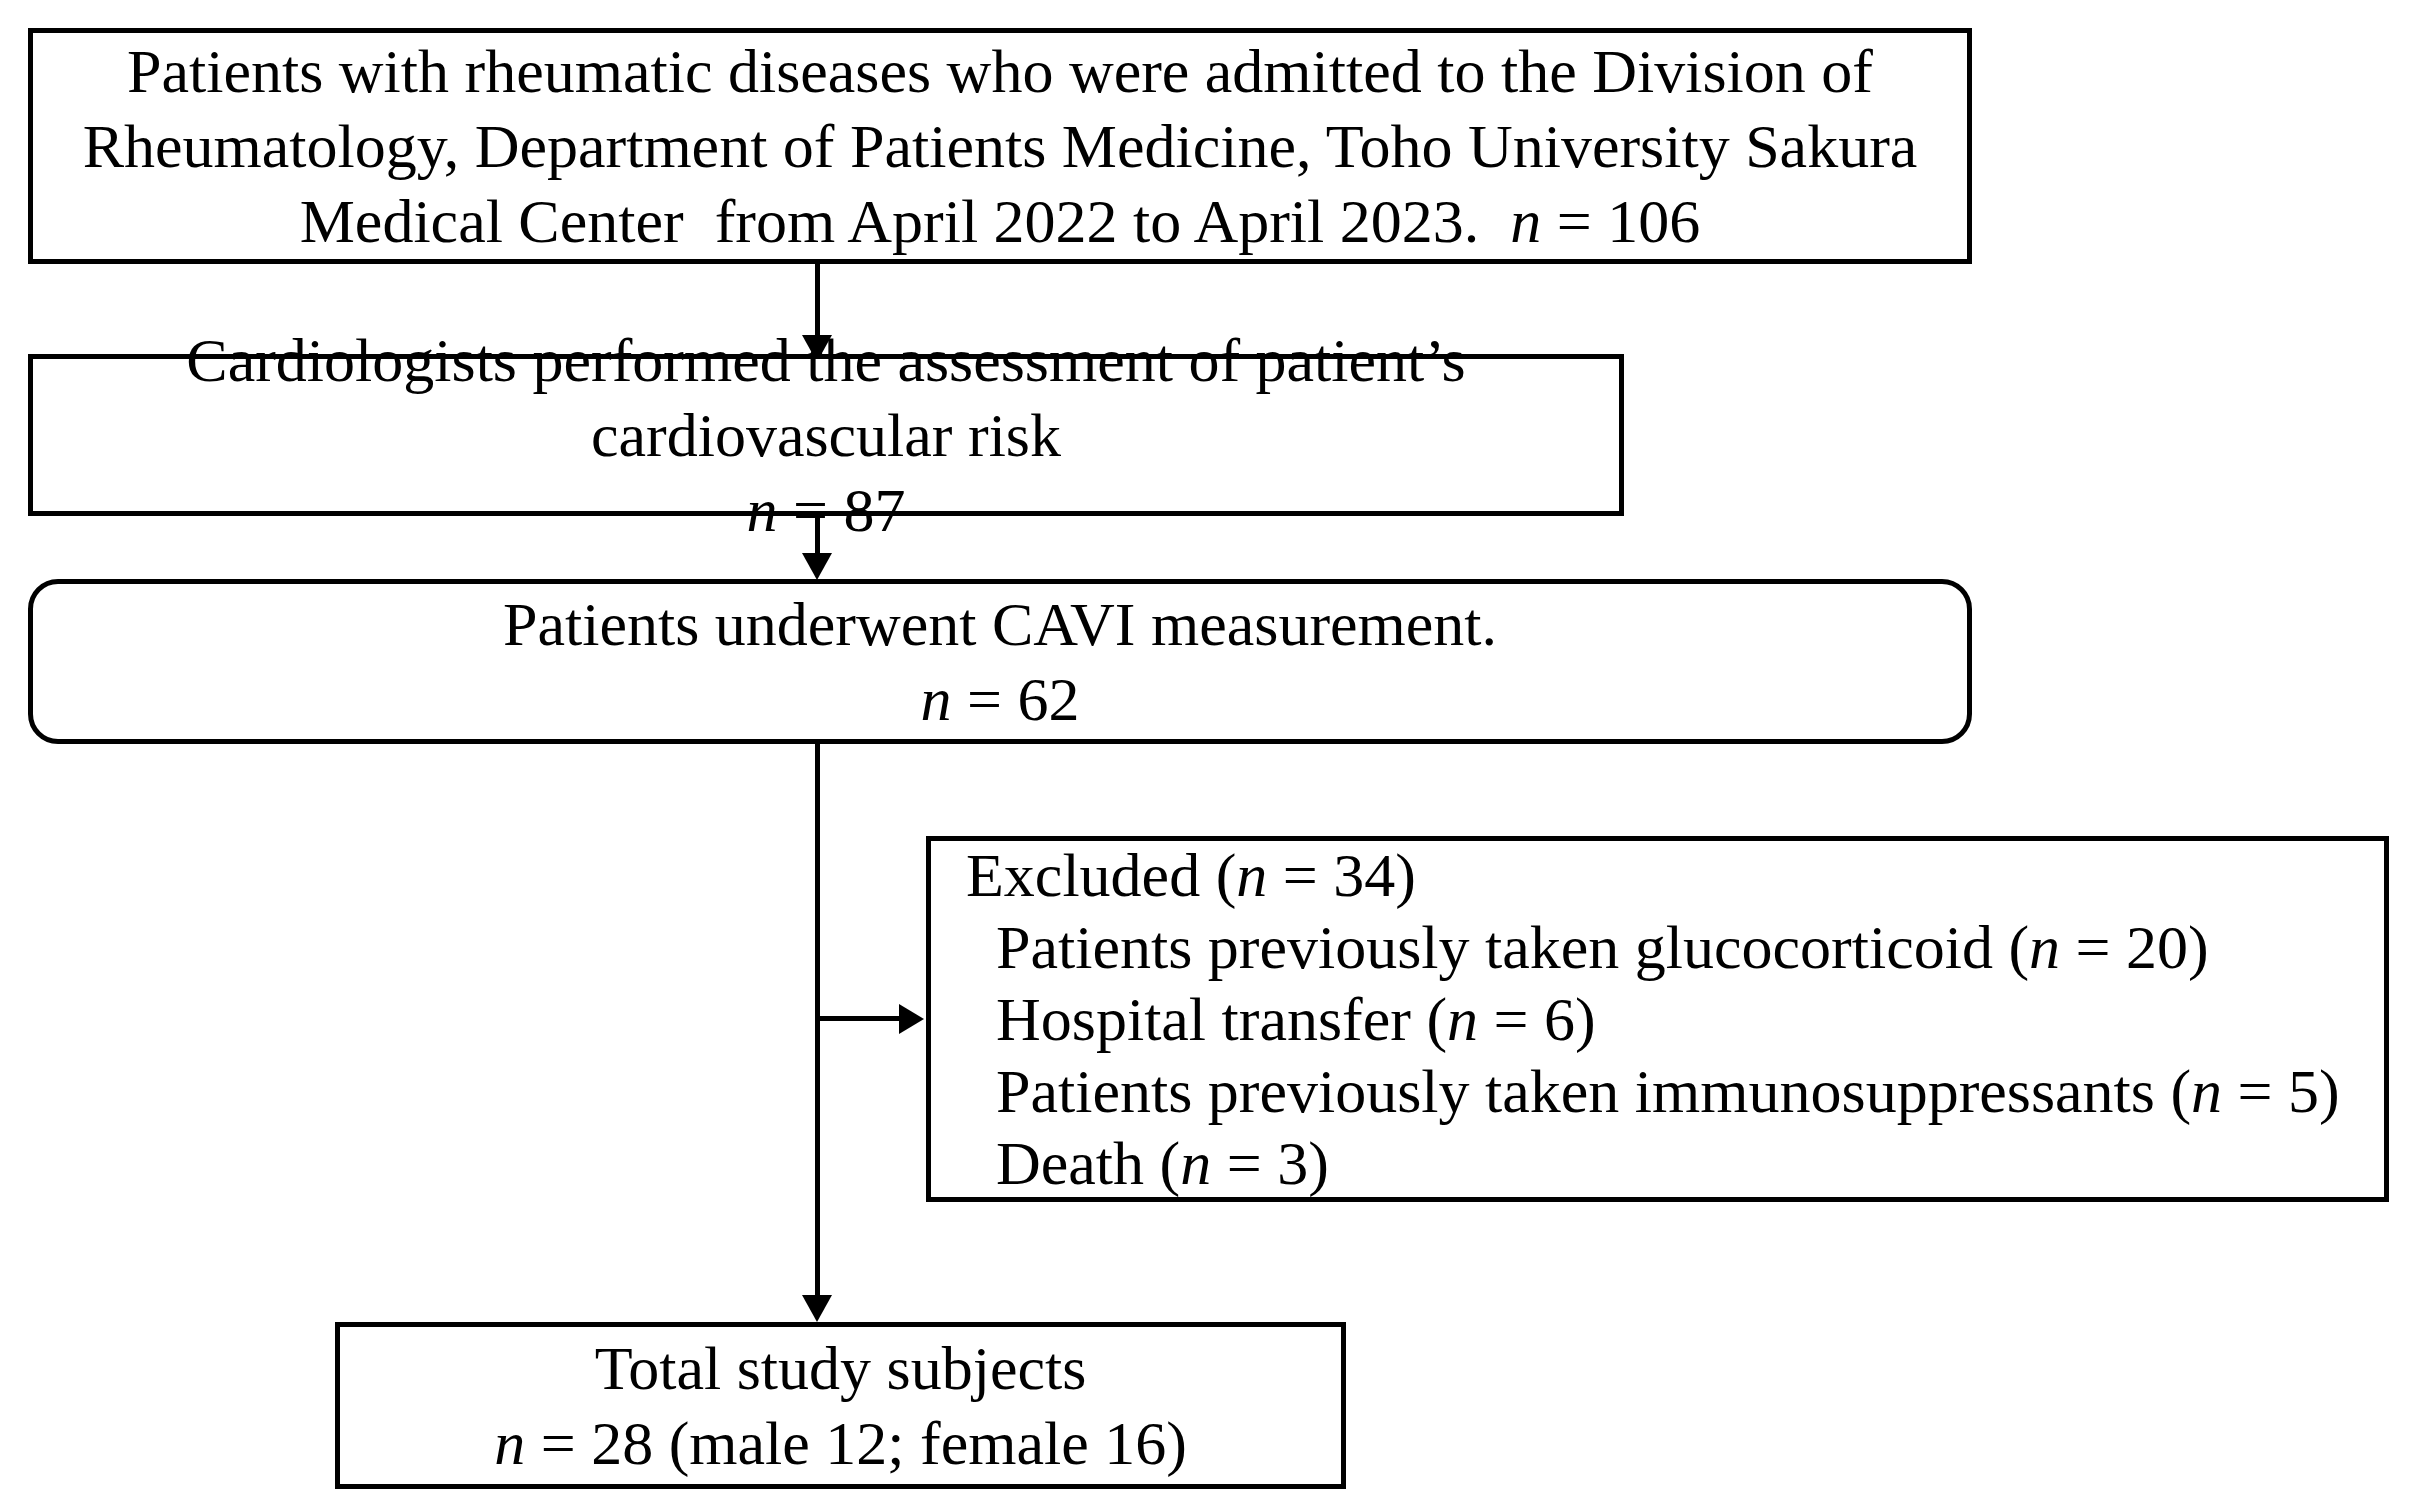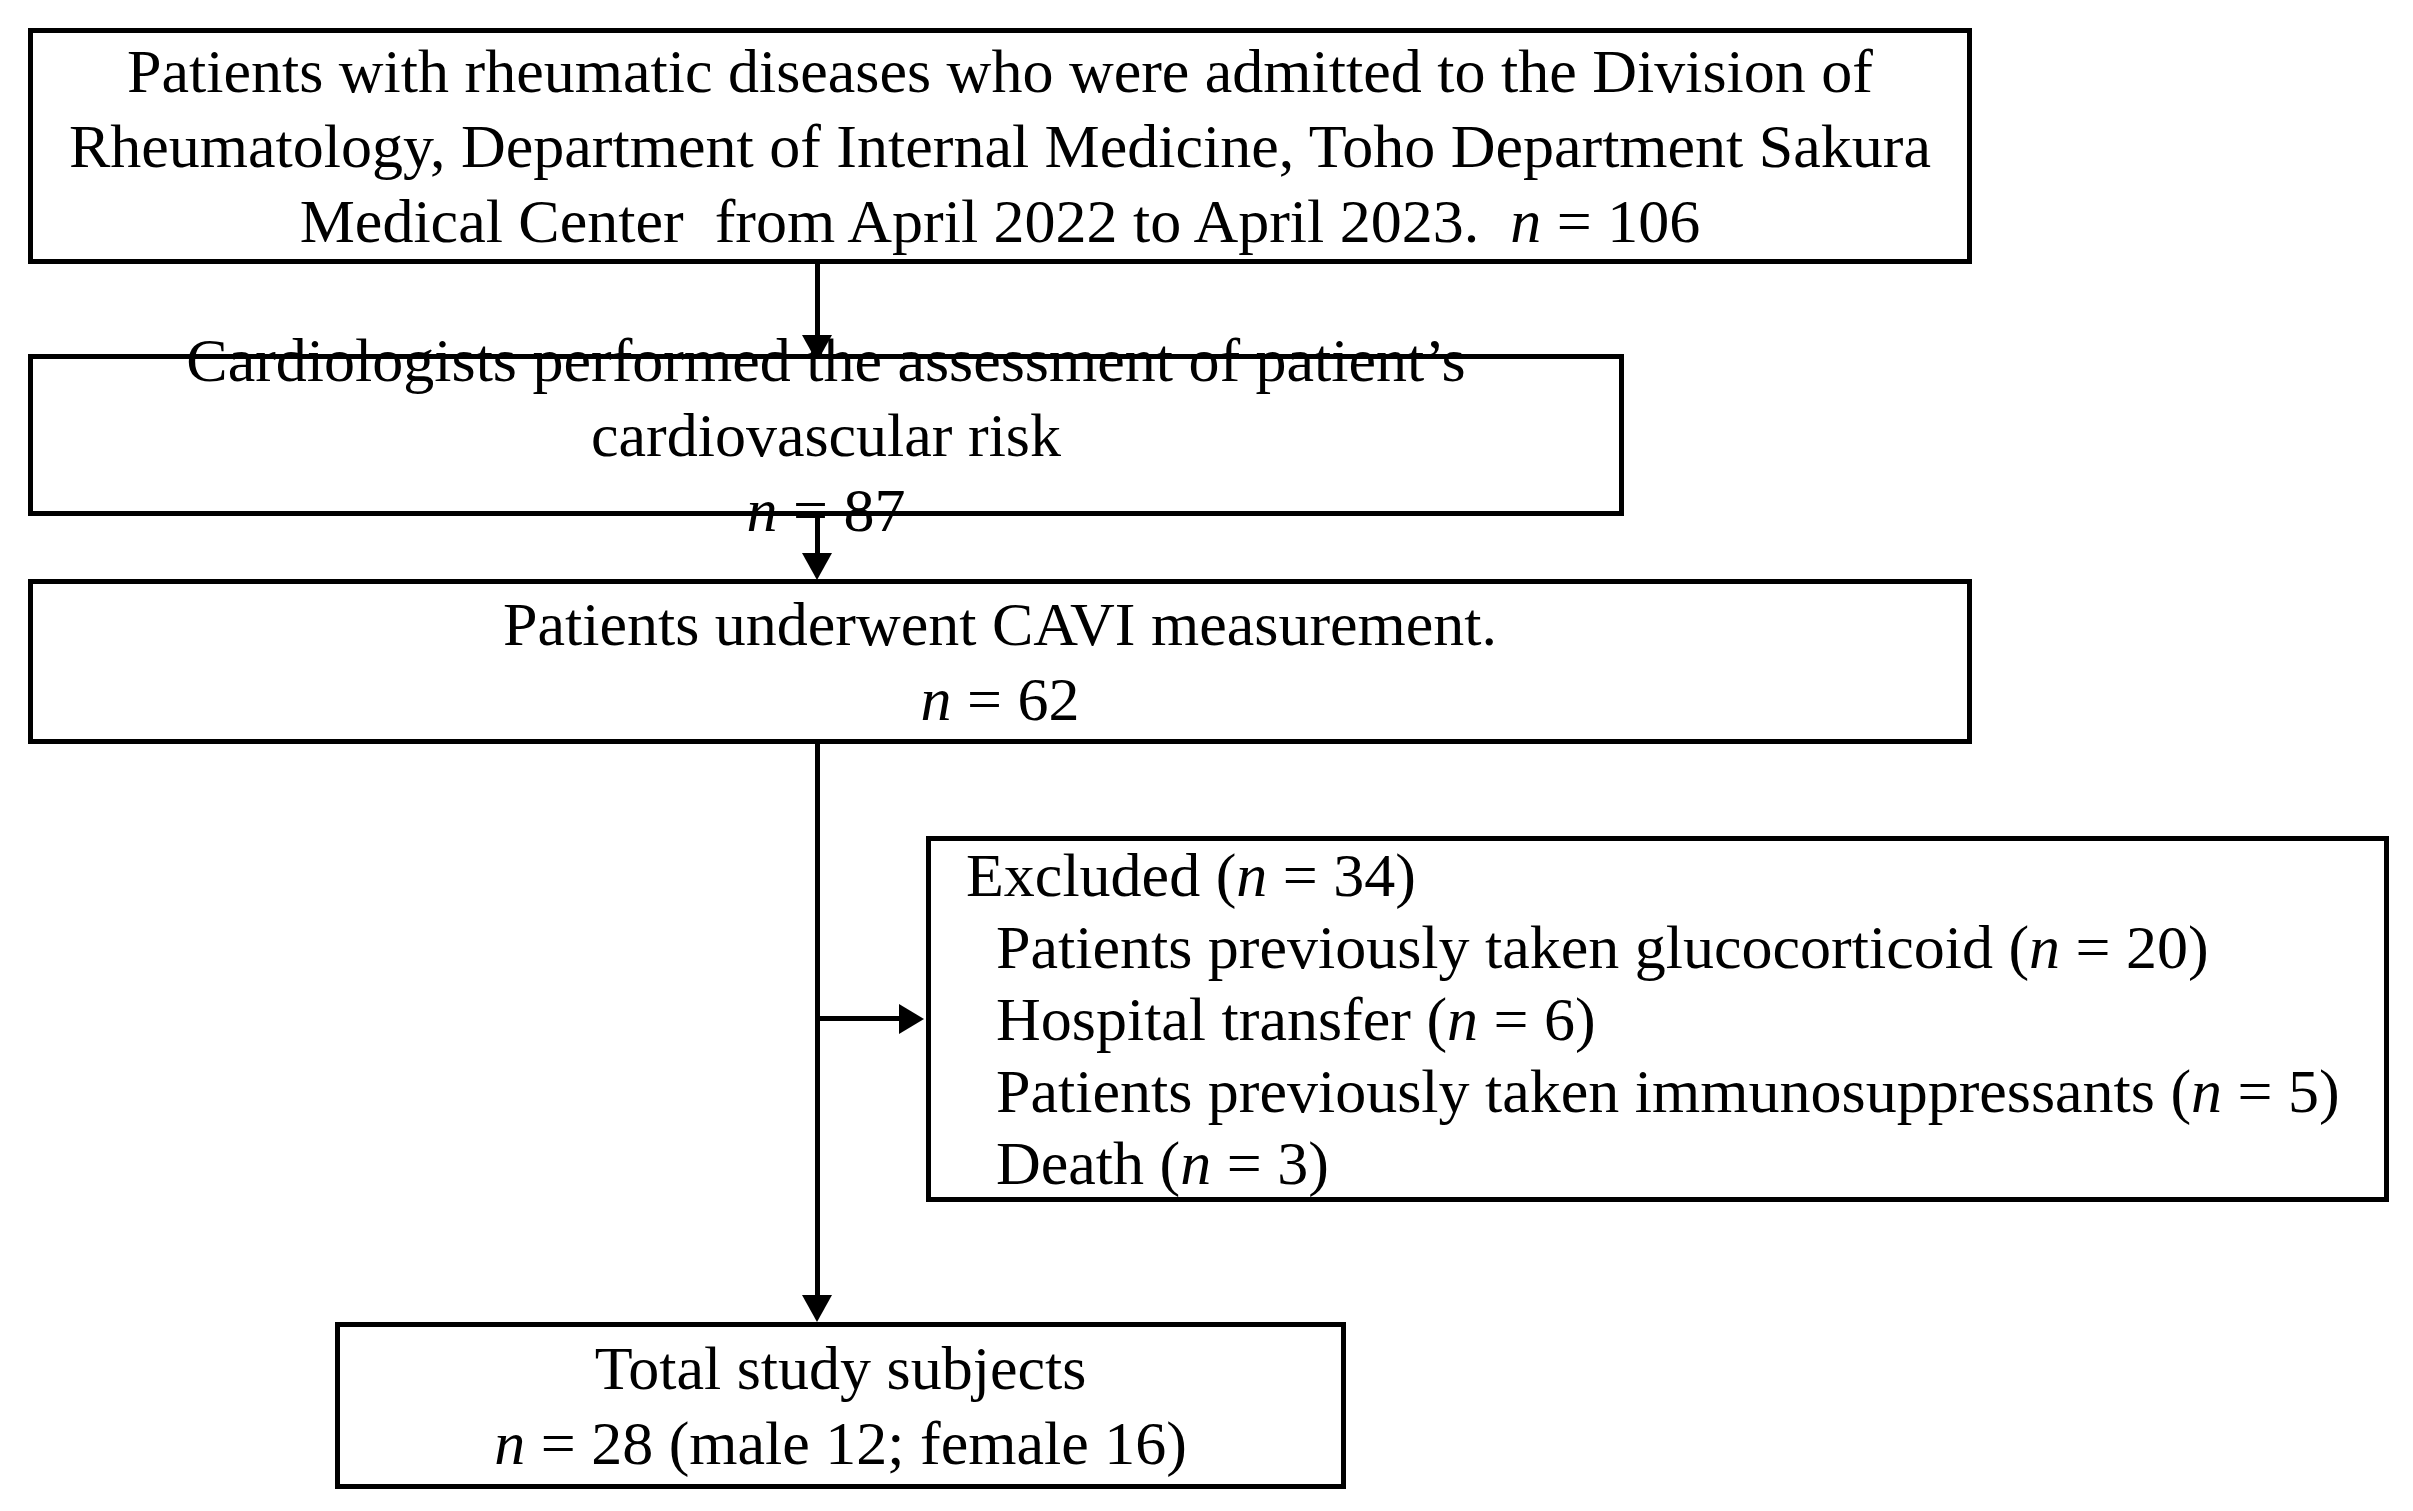--- a/index.html
+++ b/index.html
@@ -56,40 +56,40 @@
   }
   i { font-style: italic; }
 </style>
 </head>
 <body>
 
 <div id="canvas">
 
   <div class="box centered" style="left:28px; top:28px; width:1944px; height:236px;">
     <div class="line">Patients with rheumatic diseases who were admitted to the Division of</div>
-    <div class="line">Rheumatology, Department of Internal Medicine, Toho Department Sakura</div>
+    <div class="line">Rheumatology, Department of Patients Medicine, Toho University Sakura</div>
     <div class="line">Medical Center  from April 2022 to April 2023.  <i>n</i> = 106</div>
   </div>
 
   <div>
     <div class="vline" style="left:815px; top:264px; height:74px;"></div>
     <div class="head-down" style="left:802px; top:335px;"></div>
   </div>
 
   <div class="box centered" style="left:28px; top:354px; width:1596px; height:162px;">
     <div class="line">Cardiologists performed the assessment of patient’s cardiovascular risk</div>
     <div class="line"><i>n</i> = 87</div>
   </div>
 
   <div>
     <div class="vline" style="left:815px; top:516px; height:42px;"></div>
     <div class="head-down" style="left:802px; top:553px;"></div>
   </div>
 
-  <div class="box centered" style="left:28px; top:579px; width:1944px; height:165px;">
+  <div class="box centered" style="left:28px; top:579px; width:1944px; height:165px;border-radius:30px;">
     <div class="line">Patients underwent CAVI measurement.</div>
     <div class="line"><i>n</i> = 62</div>
   </div>
 
   <div>
     <div class="vline" style="left:815px; top:743px; height:555px;"></div>
     <div class="head-down" style="left:802px; top:1295px;"></div>
   </div>
 
   <div>

